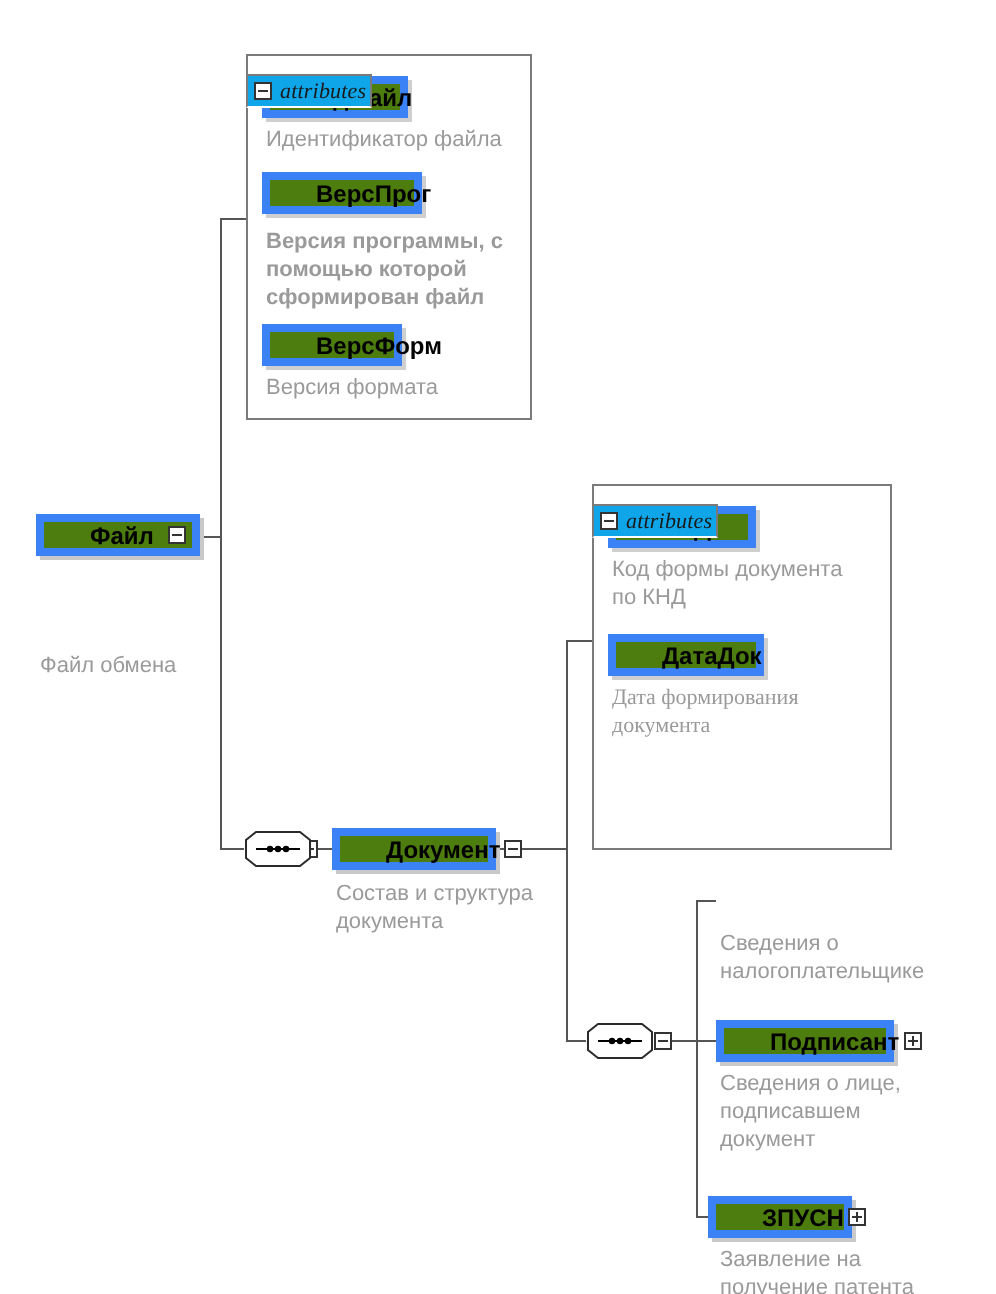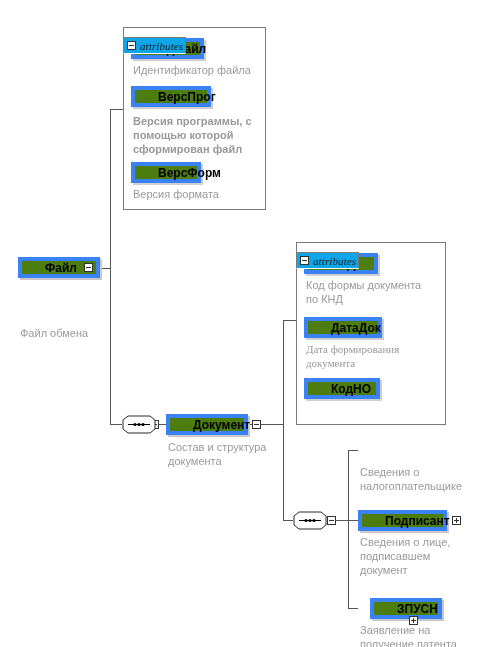--- a/index.html
+++ b/index.html
@@ -208,23 +208,20 @@
   </div>
   <div class="doc" style="left:306px; top:278px; width:142px;">Код формы документа
 по КНД</div>
 
   <div class="node attrnode" style="left:304px; top:317px; width:78px;">
     <span class="node-label">ДатаДок</span>
   </div>
   <div class="doc" style="left:306px; top:342px; width:142px;font-family:Liberation Serif, serif;">Дата формирования
 документа</div>
 
-  <div class="node attrnode" style="left:304px; top:378px; width:76px;">
-    <span class="node-label">КодНО</span>
-  </div>
 
   <div class="seq" style="left:293px; top:511px;">
     <svg width="34" height="19" viewBox="0 0 34 19" xmlns="http://www.w3.org/2000/svg">
       <polygon points="6,1 28,1 33,5 33,14 28,18 6,18 1,14 1,5" fill="#ffffff" stroke="#2b2b2b" stroke-width="1"></polygon>
       <line x1="6" y1="9.5" x2="28" y2="9.5" stroke="#000000" stroke-width="1"></line>
       <circle cx="13" cy="9.5" r="1.6" fill="#000000"></circle>
       <circle cx="17" cy="9.5" r="1.6" fill="#000000"></circle>
       <circle cx="21" cy="9.5" r="1.6" fill="#000000"></circle>
     </svg>
   </div>
@@ -240,20 +237,20 @@
 налогоплательщике</div>
 
   <div class="node" style="left:358px; top:510px; width:89px;">
     <span class="node-label">Подписант</span>
     <span class="pm plus node-pm"></span>
   </div>
   <div class="doc" style="left:360px; top:535px; width:140px;">Сведения о лице,
 подписавшем
 документ</div>
 
-  <div class="node" style="left:370px; top:598px; width:72px;flex-direction:column;">
+  <div class="node" style="left:354px; top:598px; width:72px;">
     <span class="node-label">ЗПУСН</span>
     <span class="pm plus node-pm"></span>
   </div>
   <div class="doc" style="left:360px; top:623px; width:146px;">Заявление на
 получение патента</div>
 
 </div>
 
 </body></html>

